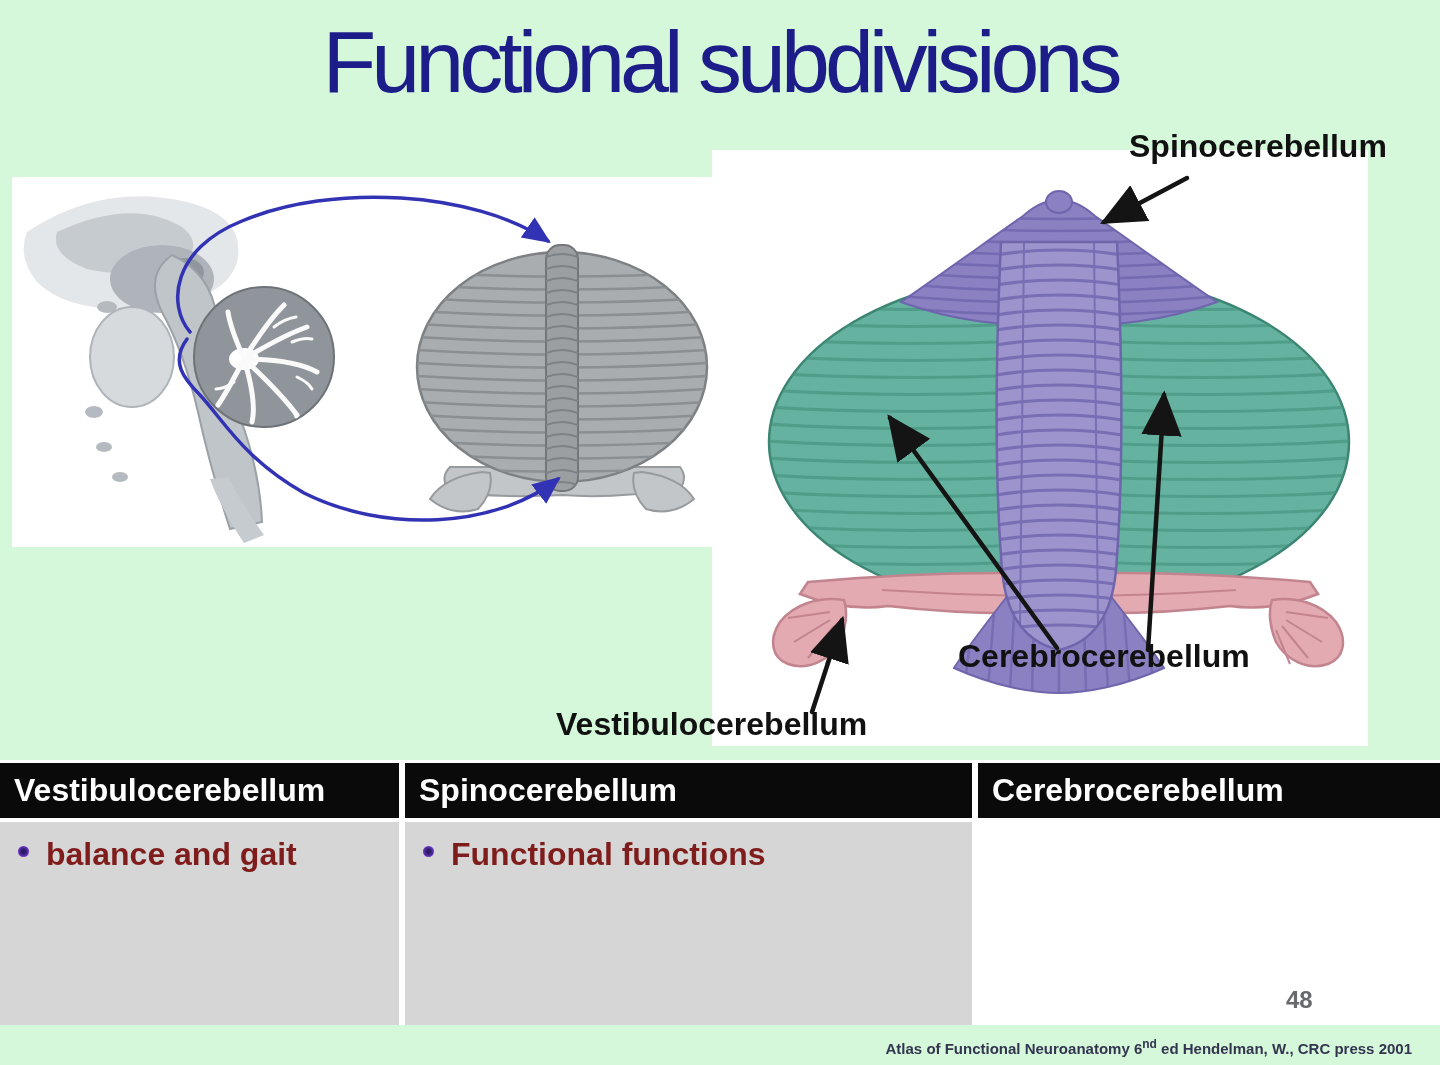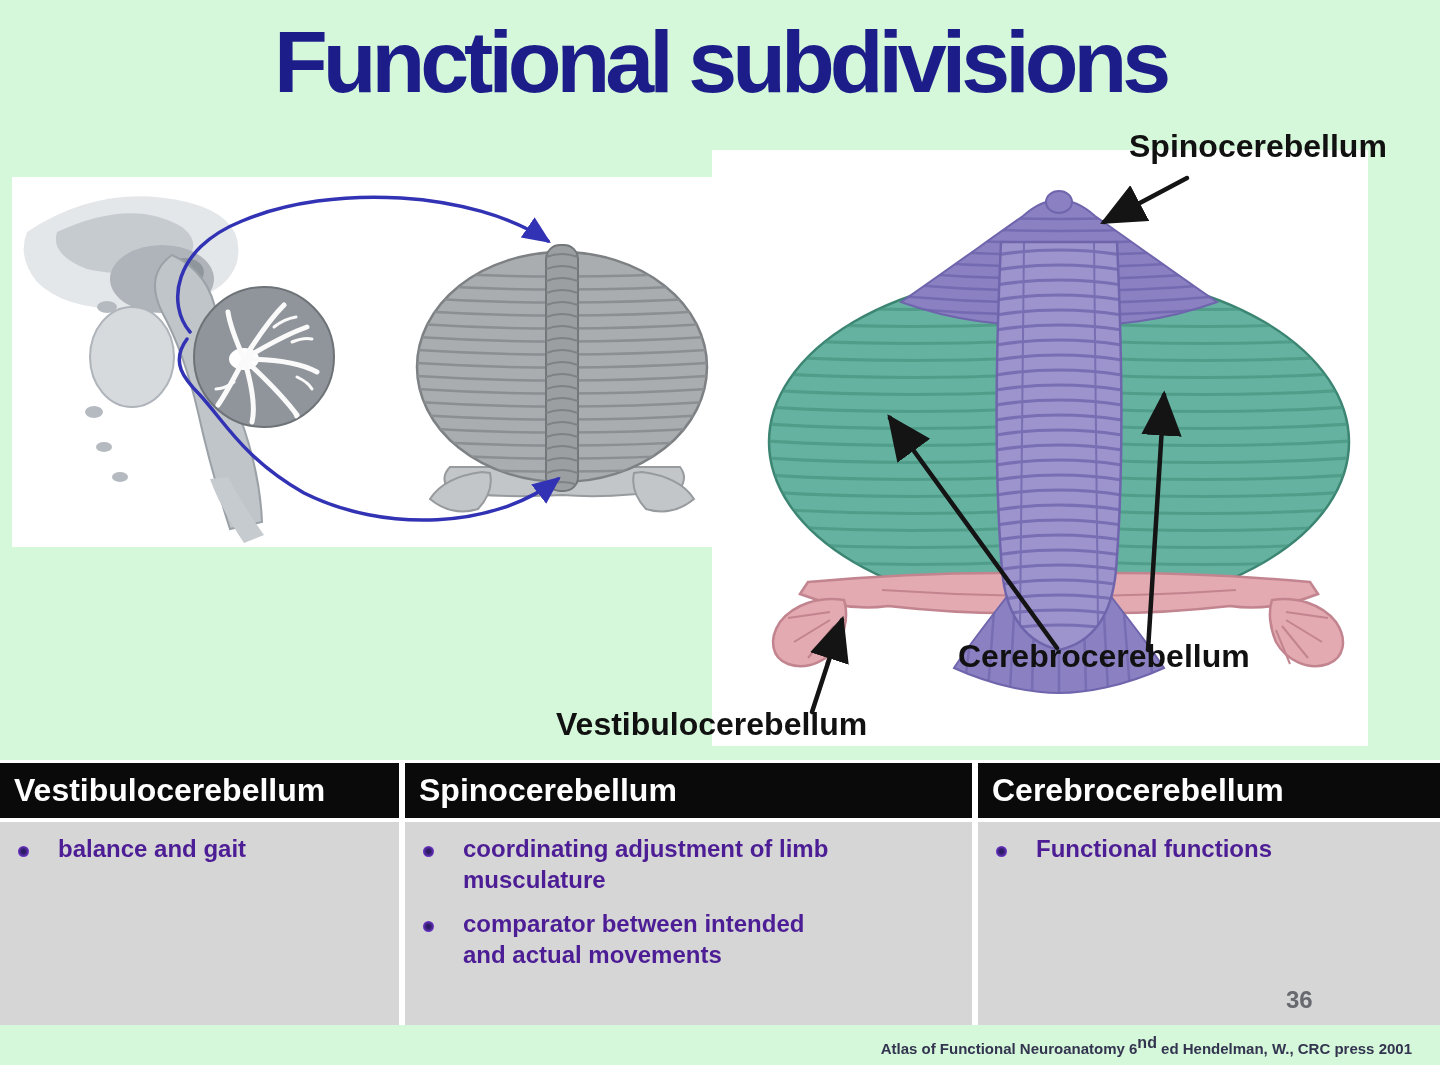--- a/index.html
+++ b/index.html
@@ -4,21 +4,21 @@
 <style>
   html,body{margin:0;padding:0;}
   .slide{
     position:relative; width:1440px; height:1065px; overflow:hidden;
     background:var(--slide-bg,#d5f8da);
     font-family:"Liberation Sans", sans-serif;
   }
   
   .title{
     position:absolute; top:18px; left:0; width:100%;
-    text-align:center; font-size:88px; font-weight:bold; letter-spacing:-5px;
+    text-align:center; font-size:88px; font-weight:normal; letter-spacing:-5px;
     color:var(--title-navy,#1d1d8a); line-height:1.0;
   }
   
   .panel{position:absolute; background:#ffffff;}
   .panel-left {left:12px;  top:177px; width:700px; height:370px;}
   .panel-right{left:712px; top:150px; width:656px; height:596px;}
   
   .fig-label{
     position:absolute; font-weight:bold; color:#111; white-space:nowrap;
   }
@@ -38,35 +38,35 @@
     font-size:32px; height:55px; display:flex; align-items:center;
     padding-left:14px; box-sizing:border-box;
   }
   .tbody-row{margin-top:4px;}
   .td{
     background:var(--table-body-bg,#d6d6d6); height:203px; box-sizing:border-box;
     padding:12px 8px 0 0; overflow:hidden;
   }
   .td ul{list-style:none; margin:0; padding:0;}
   .td li{
-    position:relative; padding-left:58px; margin-bottom:14px;
-    font-size:24px; font-weight:bold; color:#4c1d95; line-height:1.28;
+    position:relative; padding-left:46px; margin-bottom:14px;
+    font-size:32px; font-weight:bold; color:#7f1d1d; line-height:1.28;
     white-space:pre-line;
   }
   .td li::before{
     content:""; position:absolute; left:18px; top:12px; width:11px; height:11px;
     border-radius:50%;
     background:radial-gradient(circle, #2d1b66 25%, var(--bullet-purple,#6d35c8) 70%);
   }
   
   .citation{
     position:absolute; right:28px; bottom:8px; font-size:15px;
     color:#33344f; font-weight:bold;
   }
-  .citation sup{font-size:16px;}
+  .citation sup{font-size:12px;}
   .page-number{
     position:absolute; left:1286px; top:986px; font-size:24px; color:#68686f;
     font-weight:bold;
   }
   
   .f-teal  {fill:var(--cerebro-teal,#66b2a1);}
   .s-teal  {stroke:var(--cerebro-teal-dark,#46947f); fill:none;}
   .f-purp  {fill:var(--spino-purple,#9d94cd);}
   .f-purp2 {fill:var(--spino-purple-mid,#8a80c2);}
   .s-purp  {stroke:var(--spino-purple-dark,#6f65ad); fill:none;}
@@ -329,31 +329,23 @@
       <div class="th">Cerebrocerebellum</div>
     </div>
     <div class="trow tbody-row">
       <div class="td">
         <ul>
           <li>balance and gait</li>
         </ul>
       </div>
       <div class="td">
         <ul>
-          <li>coordinating adjustment of limb
-musculature</li>
-          <li>comparator between intended
-and actual movements</li>
-        </ul>
-      </div>
-      <div class="td">
-        <ul>
           <li>Functional functions</li>
         </ul>
       </div>
     </div>
   </div>
 
-  <div class="page-number">36</div>
+  <div class="page-number">48</div>
 
   <div class="citation"><span>Atlas of Functional Neuroanatomy 6</span><sup>nd</sup><span> ed Hendelman, W., CRC press 2001</span></div>
 
 </div>
 
 </body></html>

